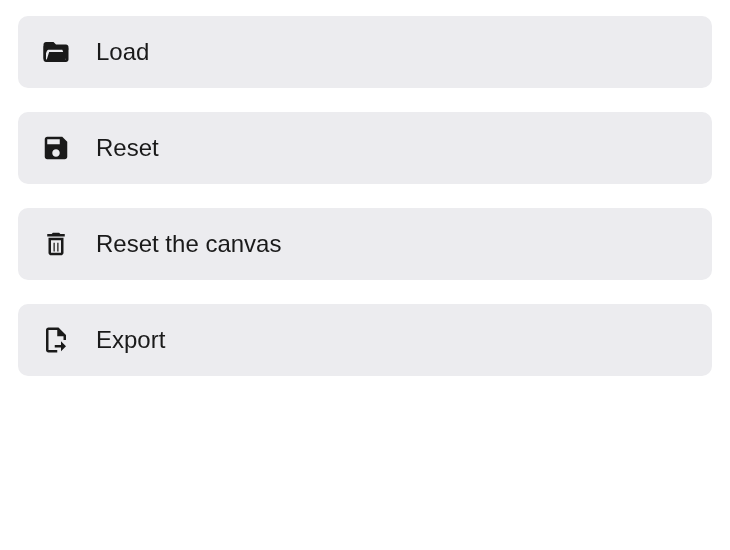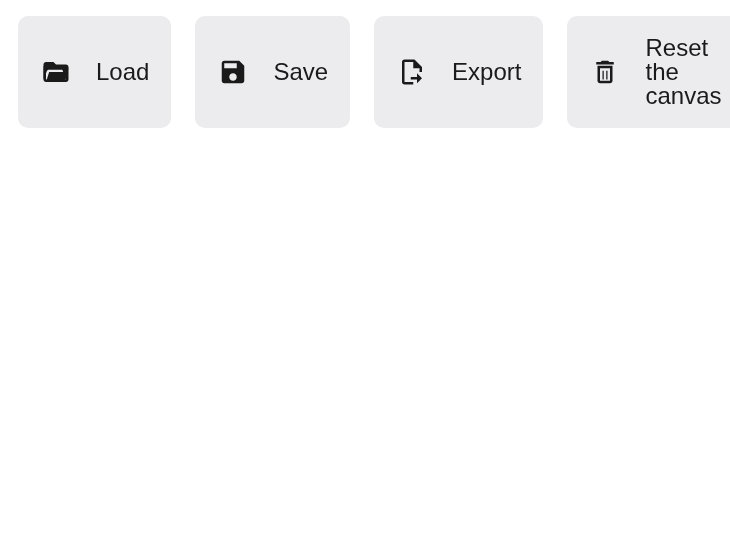--- a/index.html
+++ b/index.html
@@ -9,21 +9,21 @@
     }
     body {
       font-family: -apple-system, BlinkMacSystemFont, "Segoe UI", Helvetica, Arial, sans-serif;
       background: #ffffff;
       width: 730px;
       height: 550px;
       padding: 16px 18px;
     }
     .menu {
       display: flex;
-      flex-direction: row;
+      flex-direction: column;
       gap: 24px;
     }
     .menu-item {
       display: flex;
       align-items: center;
       gap: 24px;
       padding: 20px 22px;
       background: #ececef;
       border-radius: 10px;
       cursor: pointer;
@@ -64,35 +64,35 @@
     </span>
     <span class="label">Load</span>
   </div>
 
   <div class="menu-item">
     <span class="icon">
       <svg viewBox="0 0 24 24">
           <path d="M17 3H5c-1.1 0-2 .9-2 2v14c0 1.1.9 2 2 2h14c1.1 0 2-.9 2-2V7l-4-4zm-5 16c-1.66 0-3-1.34-3-3s1.34-3 3-3 3 1.34 3 3-1.34 3-3 3zm3-10H5V5h10v4z"></path>
         </svg>
     </span>
-    <span class="label">Save</span>
+    <span class="label">Reset</span>
+  </div>
+
+  <div class="menu-item">
+    <span class="icon">
+      <svg viewBox="0 0 24 24">
+          <path d="M6 19c0 1.1.9 2 2 2h8c1.1 0 2-.9 2-2V7H6v12zM8 9h8v10H8V9zm7.5-5l-1-1h-5l-1 1H5v2h14V4h-3.5zM10 11h1v7h-1v-7zm3 0h1v7h-1v-7z"></path>
+        </svg>
+    </span>
+    <span class="label">Reset the canvas</span>
   </div>
 
   <div class="menu-item">
     <span class="icon">
       <svg viewBox="0 0 24 24">
           <path d="M14 2H6c-1.1 0-2 .9-2 2v16c0 1.1.9 2 2 2h7v-2H6V4h7v5h5v3h2V8l-6-6zm2 14v-3l4 4-4 4v-3h-5v-2h5z"></path>
         </svg>
     </span>
     <span class="label">Export</span>
   </div>
 
-  <div class="menu-item">
-    <span class="icon">
-      <svg viewBox="0 0 24 24">
-          <path d="M6 19c0 1.1.9 2 2 2h8c1.1 0 2-.9 2-2V7H6v12zM8 9h8v10H8V9zm7.5-5l-1-1h-5l-1 1H5v2h14V4h-3.5zM10 11h1v7h-1v-7zm3 0h1v7h-1v-7z"></path>
-        </svg>
-    </span>
-    <span class="label">Reset the canvas</span>
-  </div>
-
 
 </div>
 
 </body></html>

